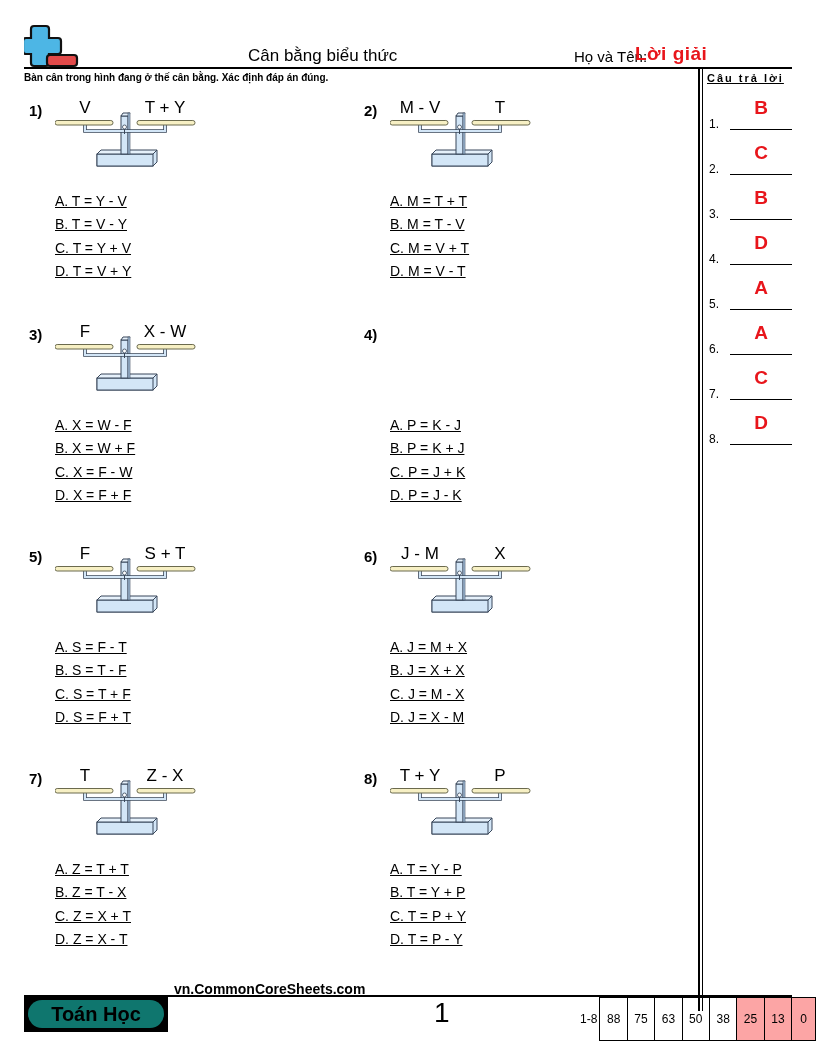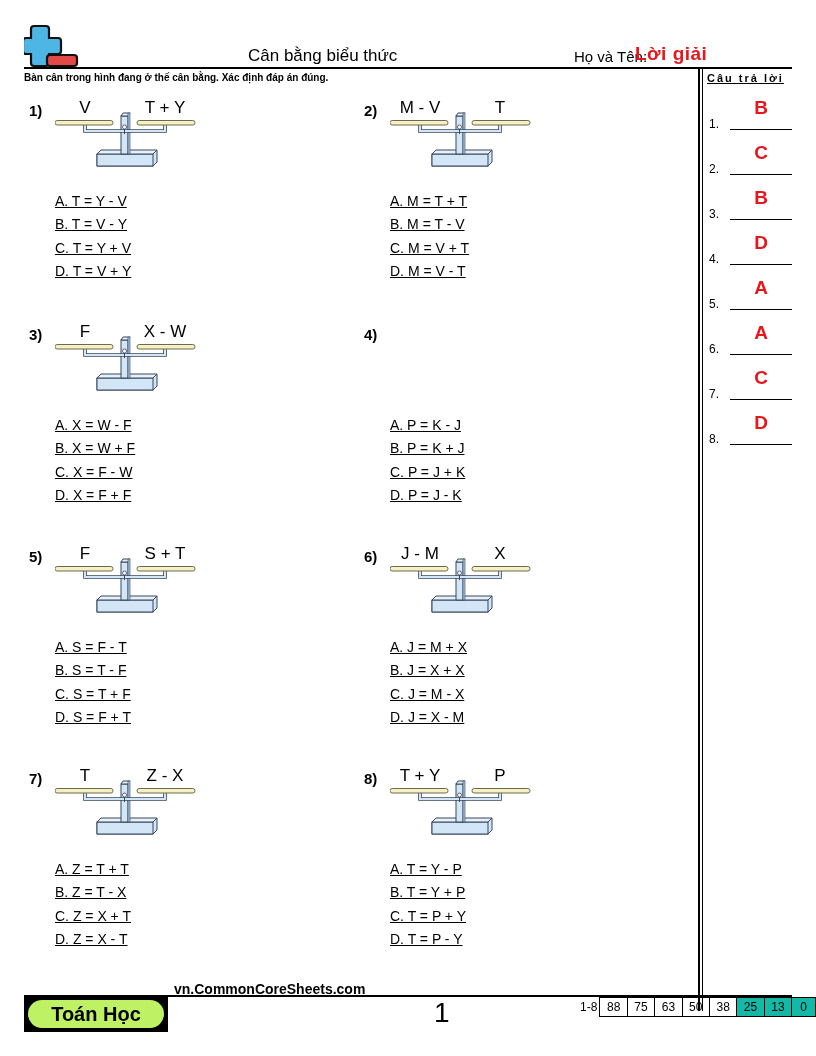--- a/index.html
+++ b/index.html
@@ -25,28 +25,28 @@
   .p-num { position: absolute; left: 0; top: 0; font-size: 15px; font-weight: bold; }
   .scale { position: absolute; left: 26px; top: 0; width: 142px; height: 70px; }
   .left-label, .right-label { position: absolute; top: -4px; font-size: 17px; text-align: center; width: 60px; }
   .left-label { left: 0px; }
   .right-label { left: 80px; }
   .options { position: absolute; left: 26px; top: 89px; }
   .option { font-size: 14px; height: 23.3px; line-height: 20px; text-decoration: underline; }
 
   .footer-rule { position: absolute; left: 24px; top: 995px; width: 768px; height: 1.5px; background: #000; }
   .footer-badge { position: absolute; left: 24px; top: 996px; width: 144px; height: 36px; background: #000; }
-  .footer-pill { position: absolute; left: 28px; top: 1000px; width: 136px; height: 28px; background: #bef264; border-radius: 14px; text-align: center; font-size: 20px; font-weight: bold; line-height: 28px; }
+  .footer-pill { position: absolute; left: 28px; top: 1000px; width: 136px; height: 28px; background: #0f766e; border-radius: 14px; text-align: center; font-size: 20px; font-weight: bold; line-height: 28px; }
   .footer-site { position: absolute; left: 174px; top: 981px; font-size: 14px; font-weight: bold; }
   .footer-page { position: absolute; left: 434px; top: 997px; font-size: 28px; }
   .score-table { position: absolute; left: 578px; top: 997px; border-collapse: collapse; font-size: 12px; }
-  .score-table td { height: 17px; text-align: center; padding: 2px 2px; }
+  .score-table td { height: 17px; text-align: center; padding: 14px 2px; }
   .score-table td.range { width: 30px; border: none; }
   .score-table td.cell { width: 38px; border: 1px solid #000; }
-  .score-table td.shade { background: #14b8a6; }
+  .score-table td.shade { background: #fca5a5; }
 </style>
 </head>
 <body>
 
 <svg class="logo" viewBox="0 0 56 44">
   <path d="M10 2 h12 a3 3 0 0 1 3 3 v9 h9 a3 3 0 0 1 3 3 v10 a3 3 0 0 1 -3 3 h-9 v9 a3 3 0 0 1 -3 3 h-12 a3 3 0 0 1 -3 -3 v-9 h-5 a3 3 0 0 1 -3 -3 v-10 a3 3 0 0 1 3 -3 h5 v-9 a3 3 0 0 1 3 -3 z" fill="#4db6e5" stroke="#111" stroke-width="2.2"></path>
   <rect x="23" y="31" width="30" height="11" rx="3" fill="#e24a4a" stroke="#111" stroke-width="2.2"></rect>
 </svg>
 <div class="title">Cân bằng biểu thức</div>
 <div class="name-label">Họ và Tên:</div>

